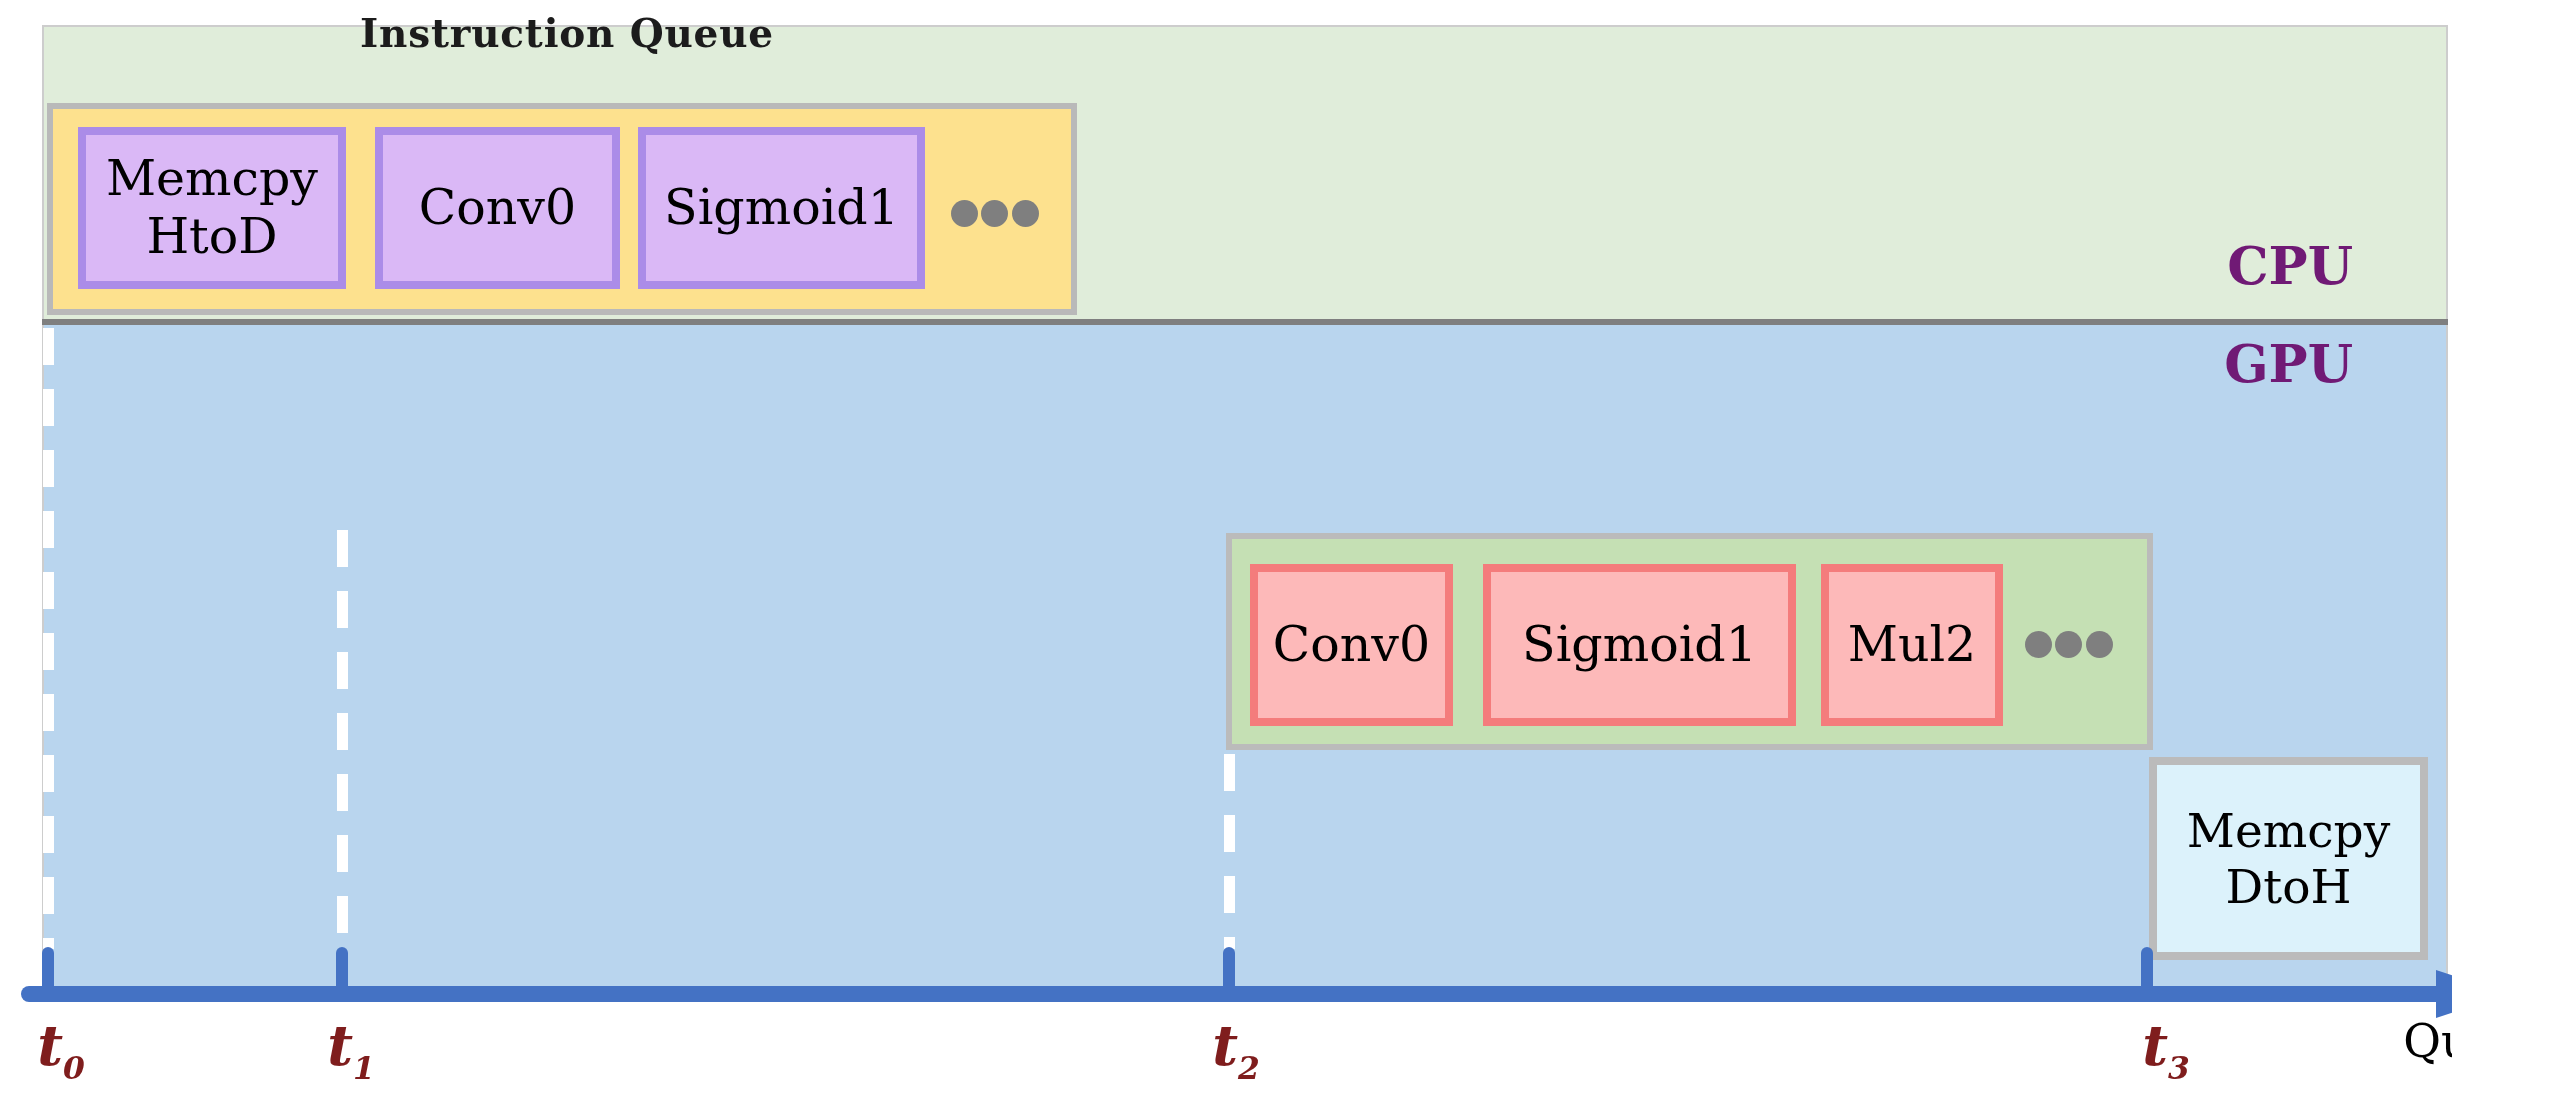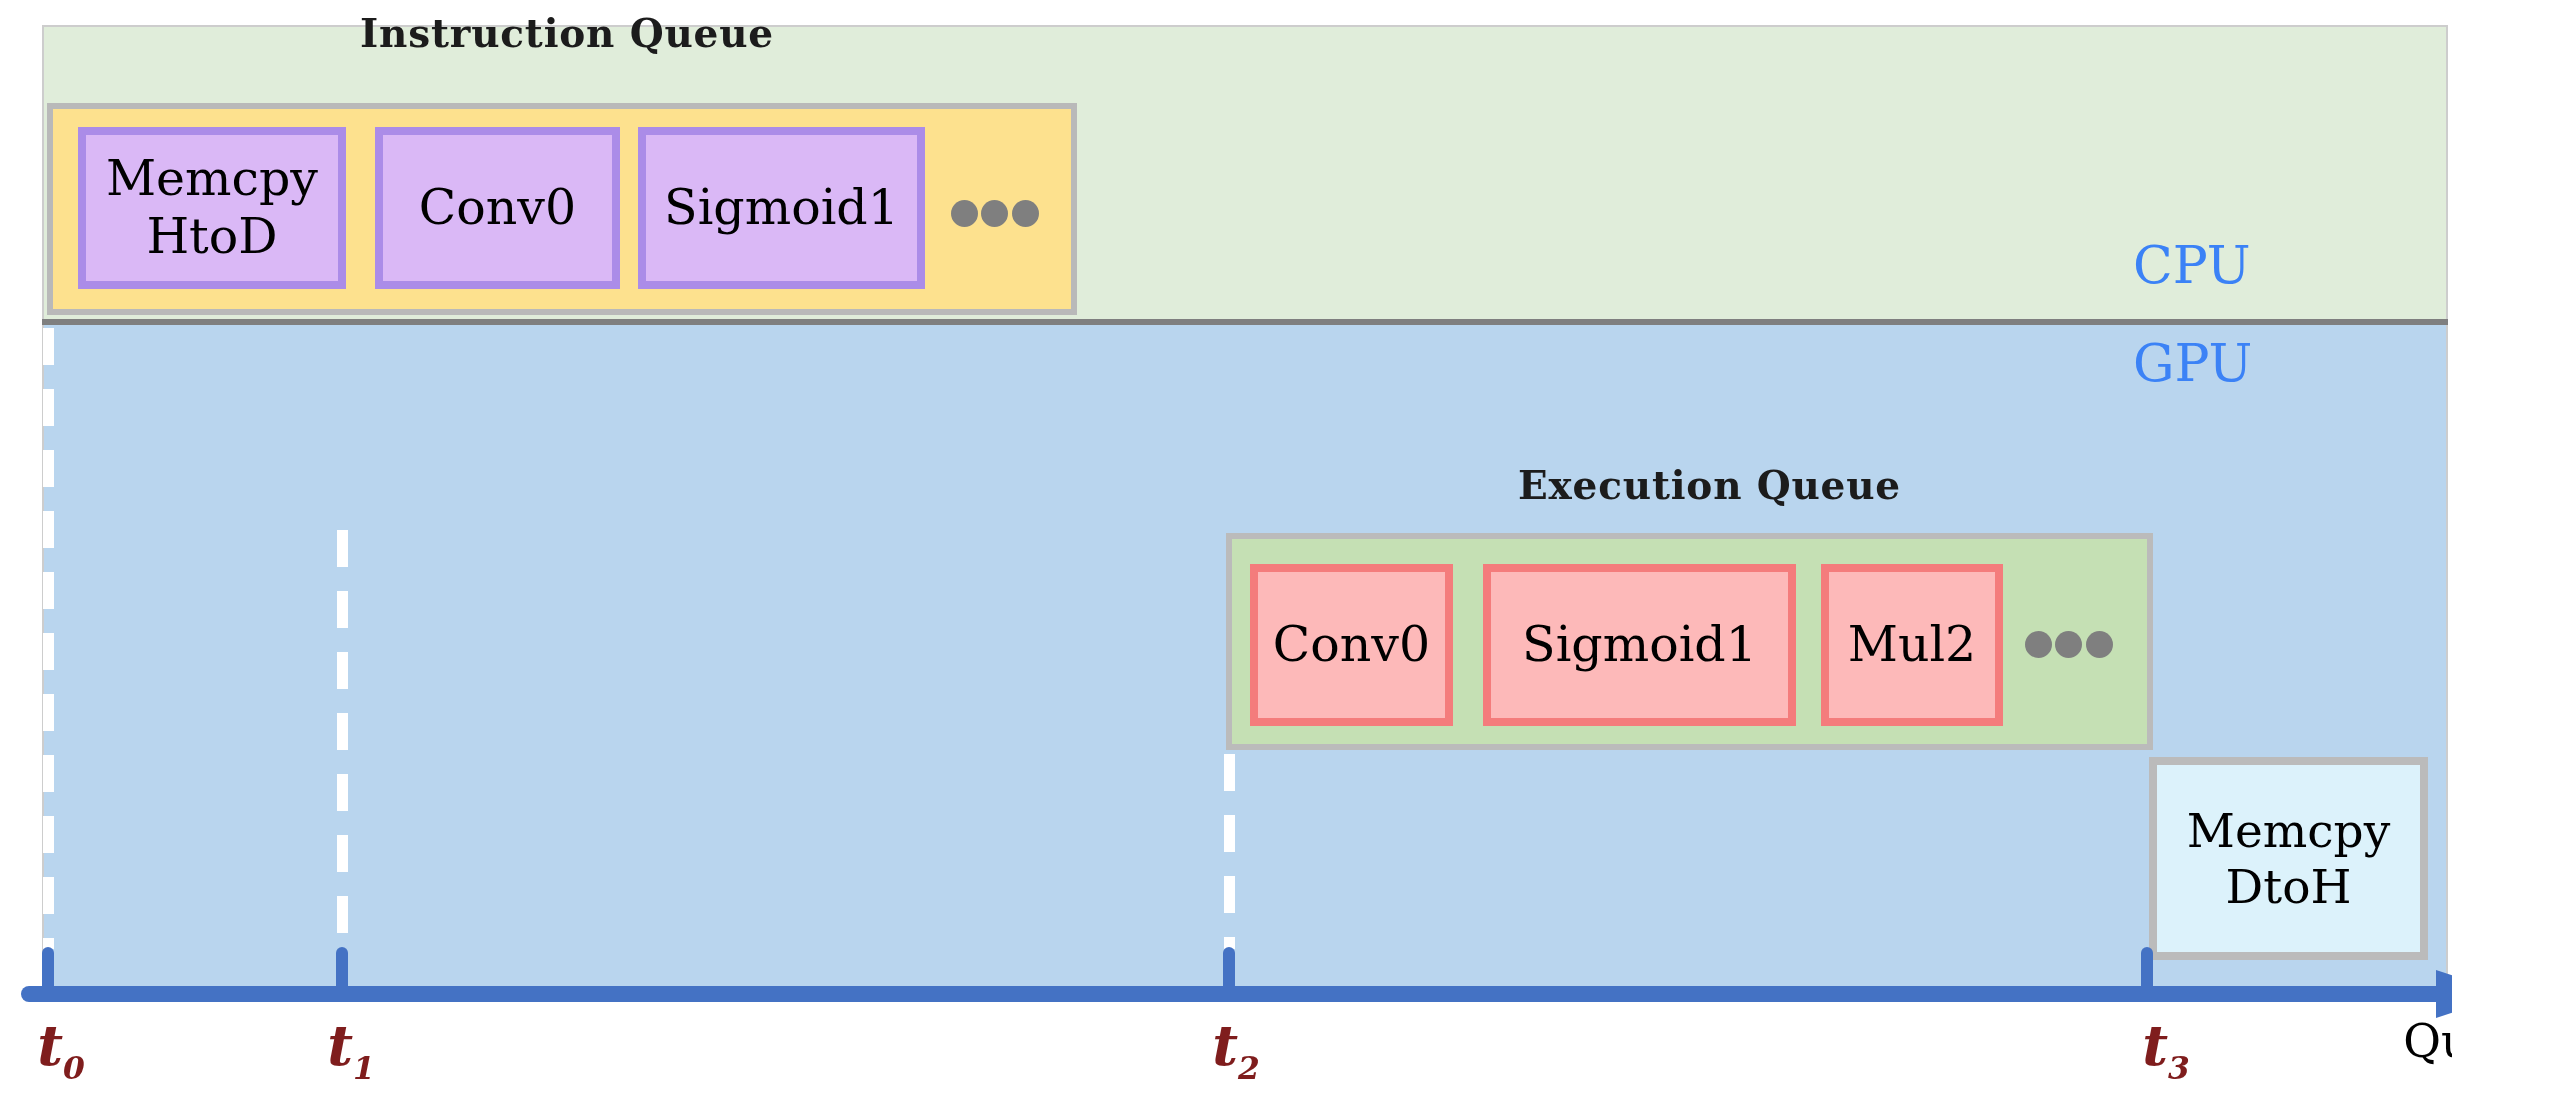--- a/index.html
+++ b/index.html
@@ -11,21 +11,21 @@
 
   
   .band-cpu{left:42px;top:25.4px;width:2406px;height:294px;background:#e0edda;border:2.5px solid #cdcdcd;border-bottom:none;}
   .band-divider{left:42px;top:319px;width:2406px;height:6px;background:#7f7f7f;}
   .band-gpu{left:42px;top:325px;width:2406px;height:661px;background:#b9d5ee;border-left:2.5px solid #cdcdcd;border-right:2.5px solid #cdcdcd;}
 
   .queue-title{font-weight:bold;color:#1c1c1c;font-size:39px;text-align:center;letter-spacing:0.8px;}
   .iq-title{left:330px;top:10.2px;width:474px;}
   .eq-title{left:1481px;top:462px;width:457px;}
 
-  .lane-label{font-weight:normal;color:#3b82f6;font-size:52px;text-align:left;width:220px;}
+  .lane-label{font-weight:bold;color:#701a75;font-size:52px;text-align:right;width:220px;}
   .cpu-label{left:2133px;top:235px;}
   .gpu-label{left:2133px;top:333px;}
 
   
   .iq-box{left:47px;top:103px;width:1030px;height:212px;background:#fde18e;border:6.8px solid #b9b9b9;}
   .task{display:flex;align-items:center;justify-content:center;text-align:center;
         font-size:49px;line-height:1.18;color:#000;}
   .purple{background:#dab8f6;border:8.5px solid #ab8ce8;}
   .iq-item1{left:78px;top:127px;width:268px;height:162px;}
   .iq-item2{left:375px;top:127px;width:245px;height:162px;}
@@ -91,21 +91,20 @@
   <div class="abs task purple iq-item3">
     <div>Sigmoid1</div>
   </div>
   <div class="abs dots iq-dots">
     <span></span>
       <span></span>
       <span></span>
   </div>
 
 
-  <div class="abs queue-title eq-title">Execution Queue</div>
   <div class="abs eq-box"></div>
 
   <div class="abs task red eq-item1">
     <div>Conv0</div>
   </div>
   <div class="abs task red eq-item2">
     <div>Sigmoid1</div>
   </div>
   <div class="abs task red eq-item3">
     <div>Mul2</div>

